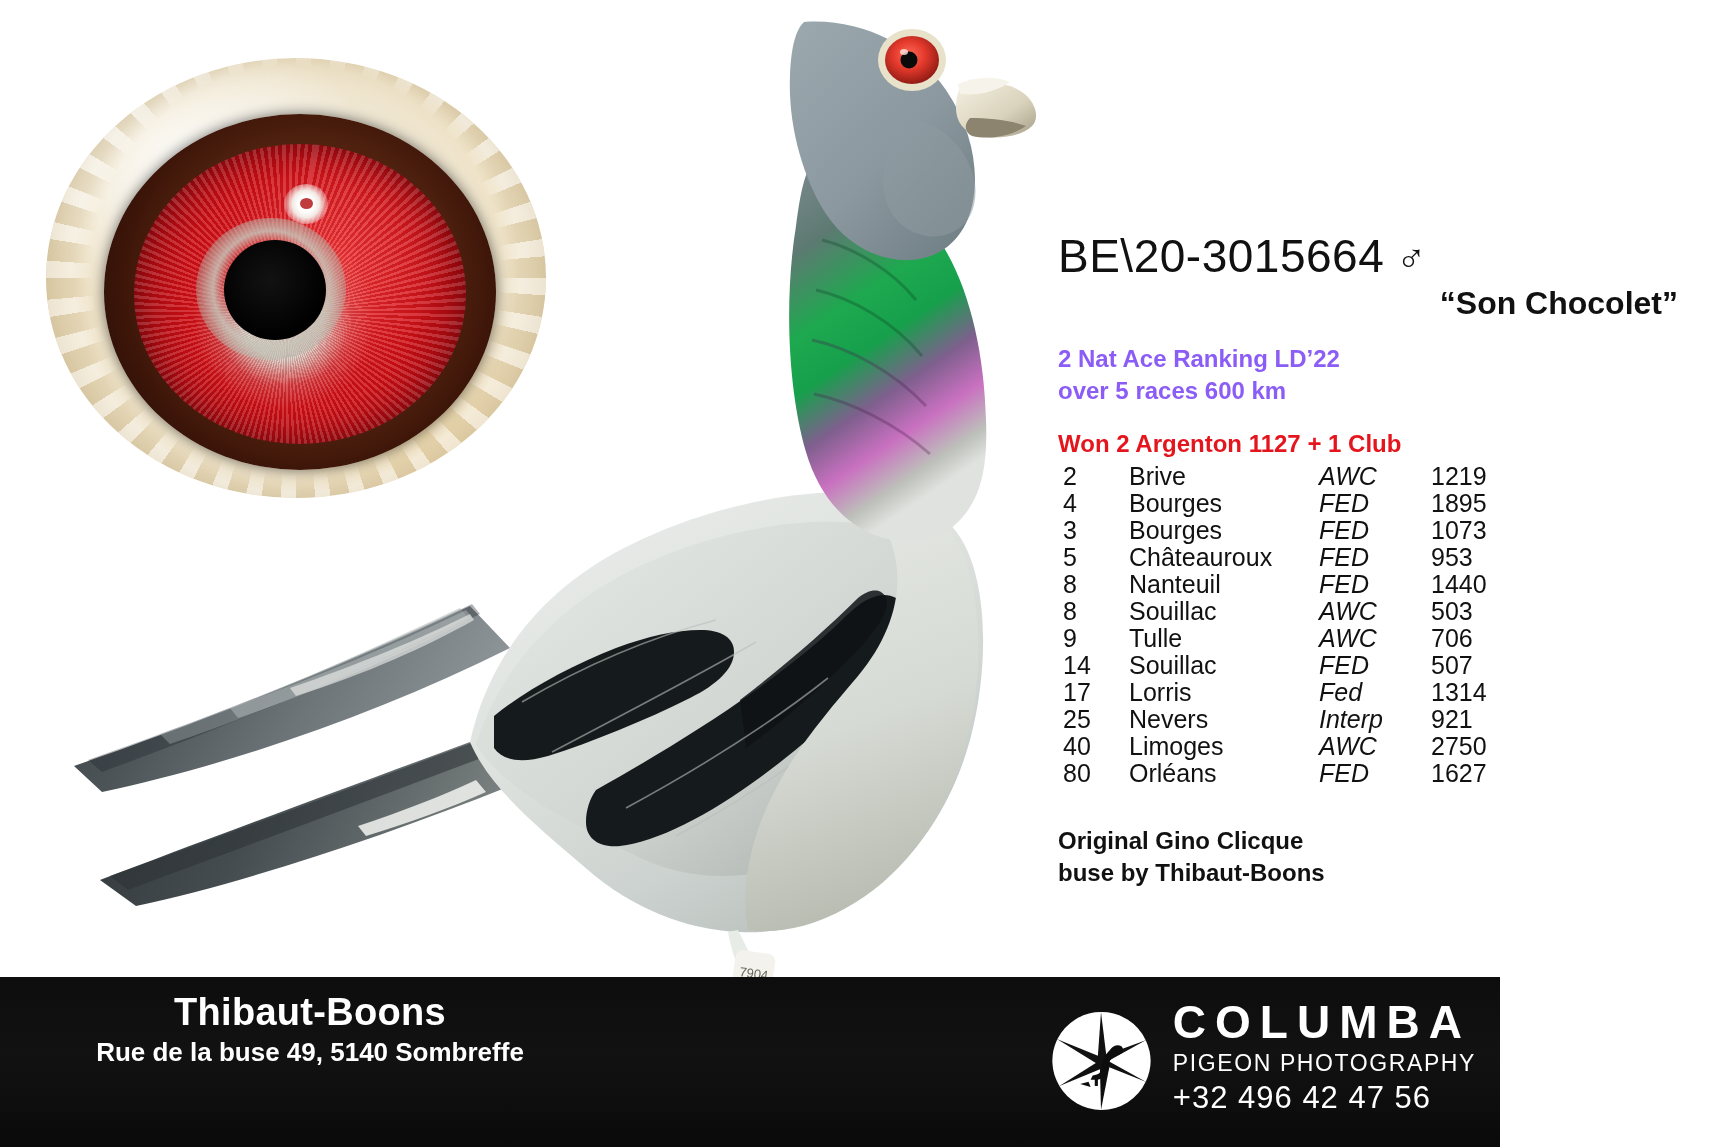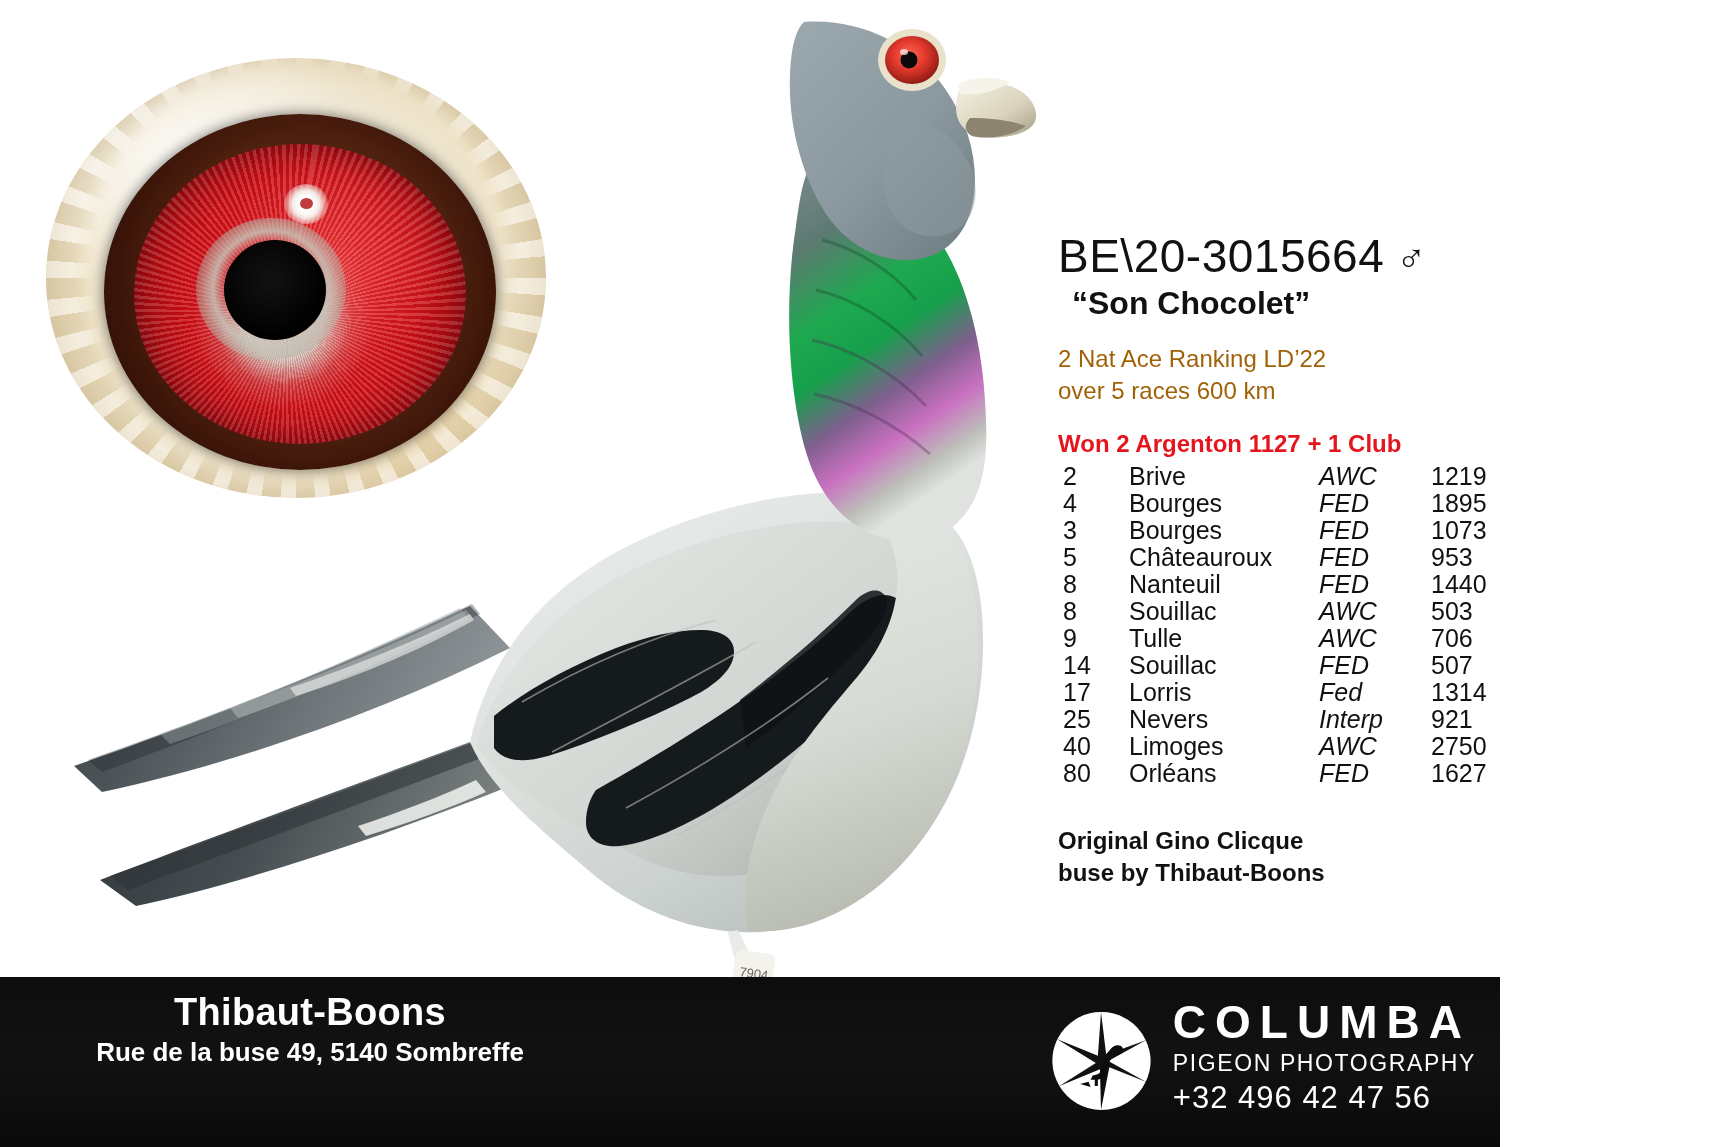--- a/index.html
+++ b/index.html
@@ -43,22 +43,22 @@
   .eye-glint::after{content:"";position:absolute;left:16px;top:14px;width:13px;height:11px;border-radius:50%;background:#c03b3b;}
 
   
   #pigeon{position:absolute;left:40px;top:0px;width:1040px;height:1040px;}
   #pigeon svg{width:100%;height:100%;display:block;}
 
   
   #info-panel{position:absolute;left:1058px;top:232px;width:620px;}
   #ring-number{font-size:46px;font-weight:400;color:#111;letter-spacing:.5px;line-height:1.05;white-space:nowrap;}
   #ring-number .sex{font-size:40px;margin-left:12px;}
-  #bird-name{font-size:32px;font-weight:bold;color:#111;margin-top:6px;margin-left:14px;line-height:1.1;}
-  .red-block{color:#a16207;font-weight:normal;font-size:24px;line-height:1.30;margin-top:22px;}
+  #bird-name{font-size:32px;font-weight:bold;color:#111;margin-top:6px;margin-left:14px;line-height:1.1;text-align:right;}
+  .red-block{color:#8b5cf6;font-weight:bold;font-size:24px;line-height:1.30;margin-top:22px;}
   .red-head{color:#E4151C;font-weight:bold;font-size:24px;line-height:1.30;margin-top:22px;}
 
   #results{margin-top:4px;}
   .res-row{display:flex;align-items:baseline;font-size:25px;color:#111;line-height:1.08;height:27px;}
   .res-pos{width:66px;text-align:left;padding-left:5px;}
   .res-race{width:190px;}
   .res-org{width:112px;font-style:italic;}
   .res-birds{width:110px;}
 
   #origin{margin-top:38px;font-size:24px;font-weight:bold;color:#111;line-height:1.32;}

